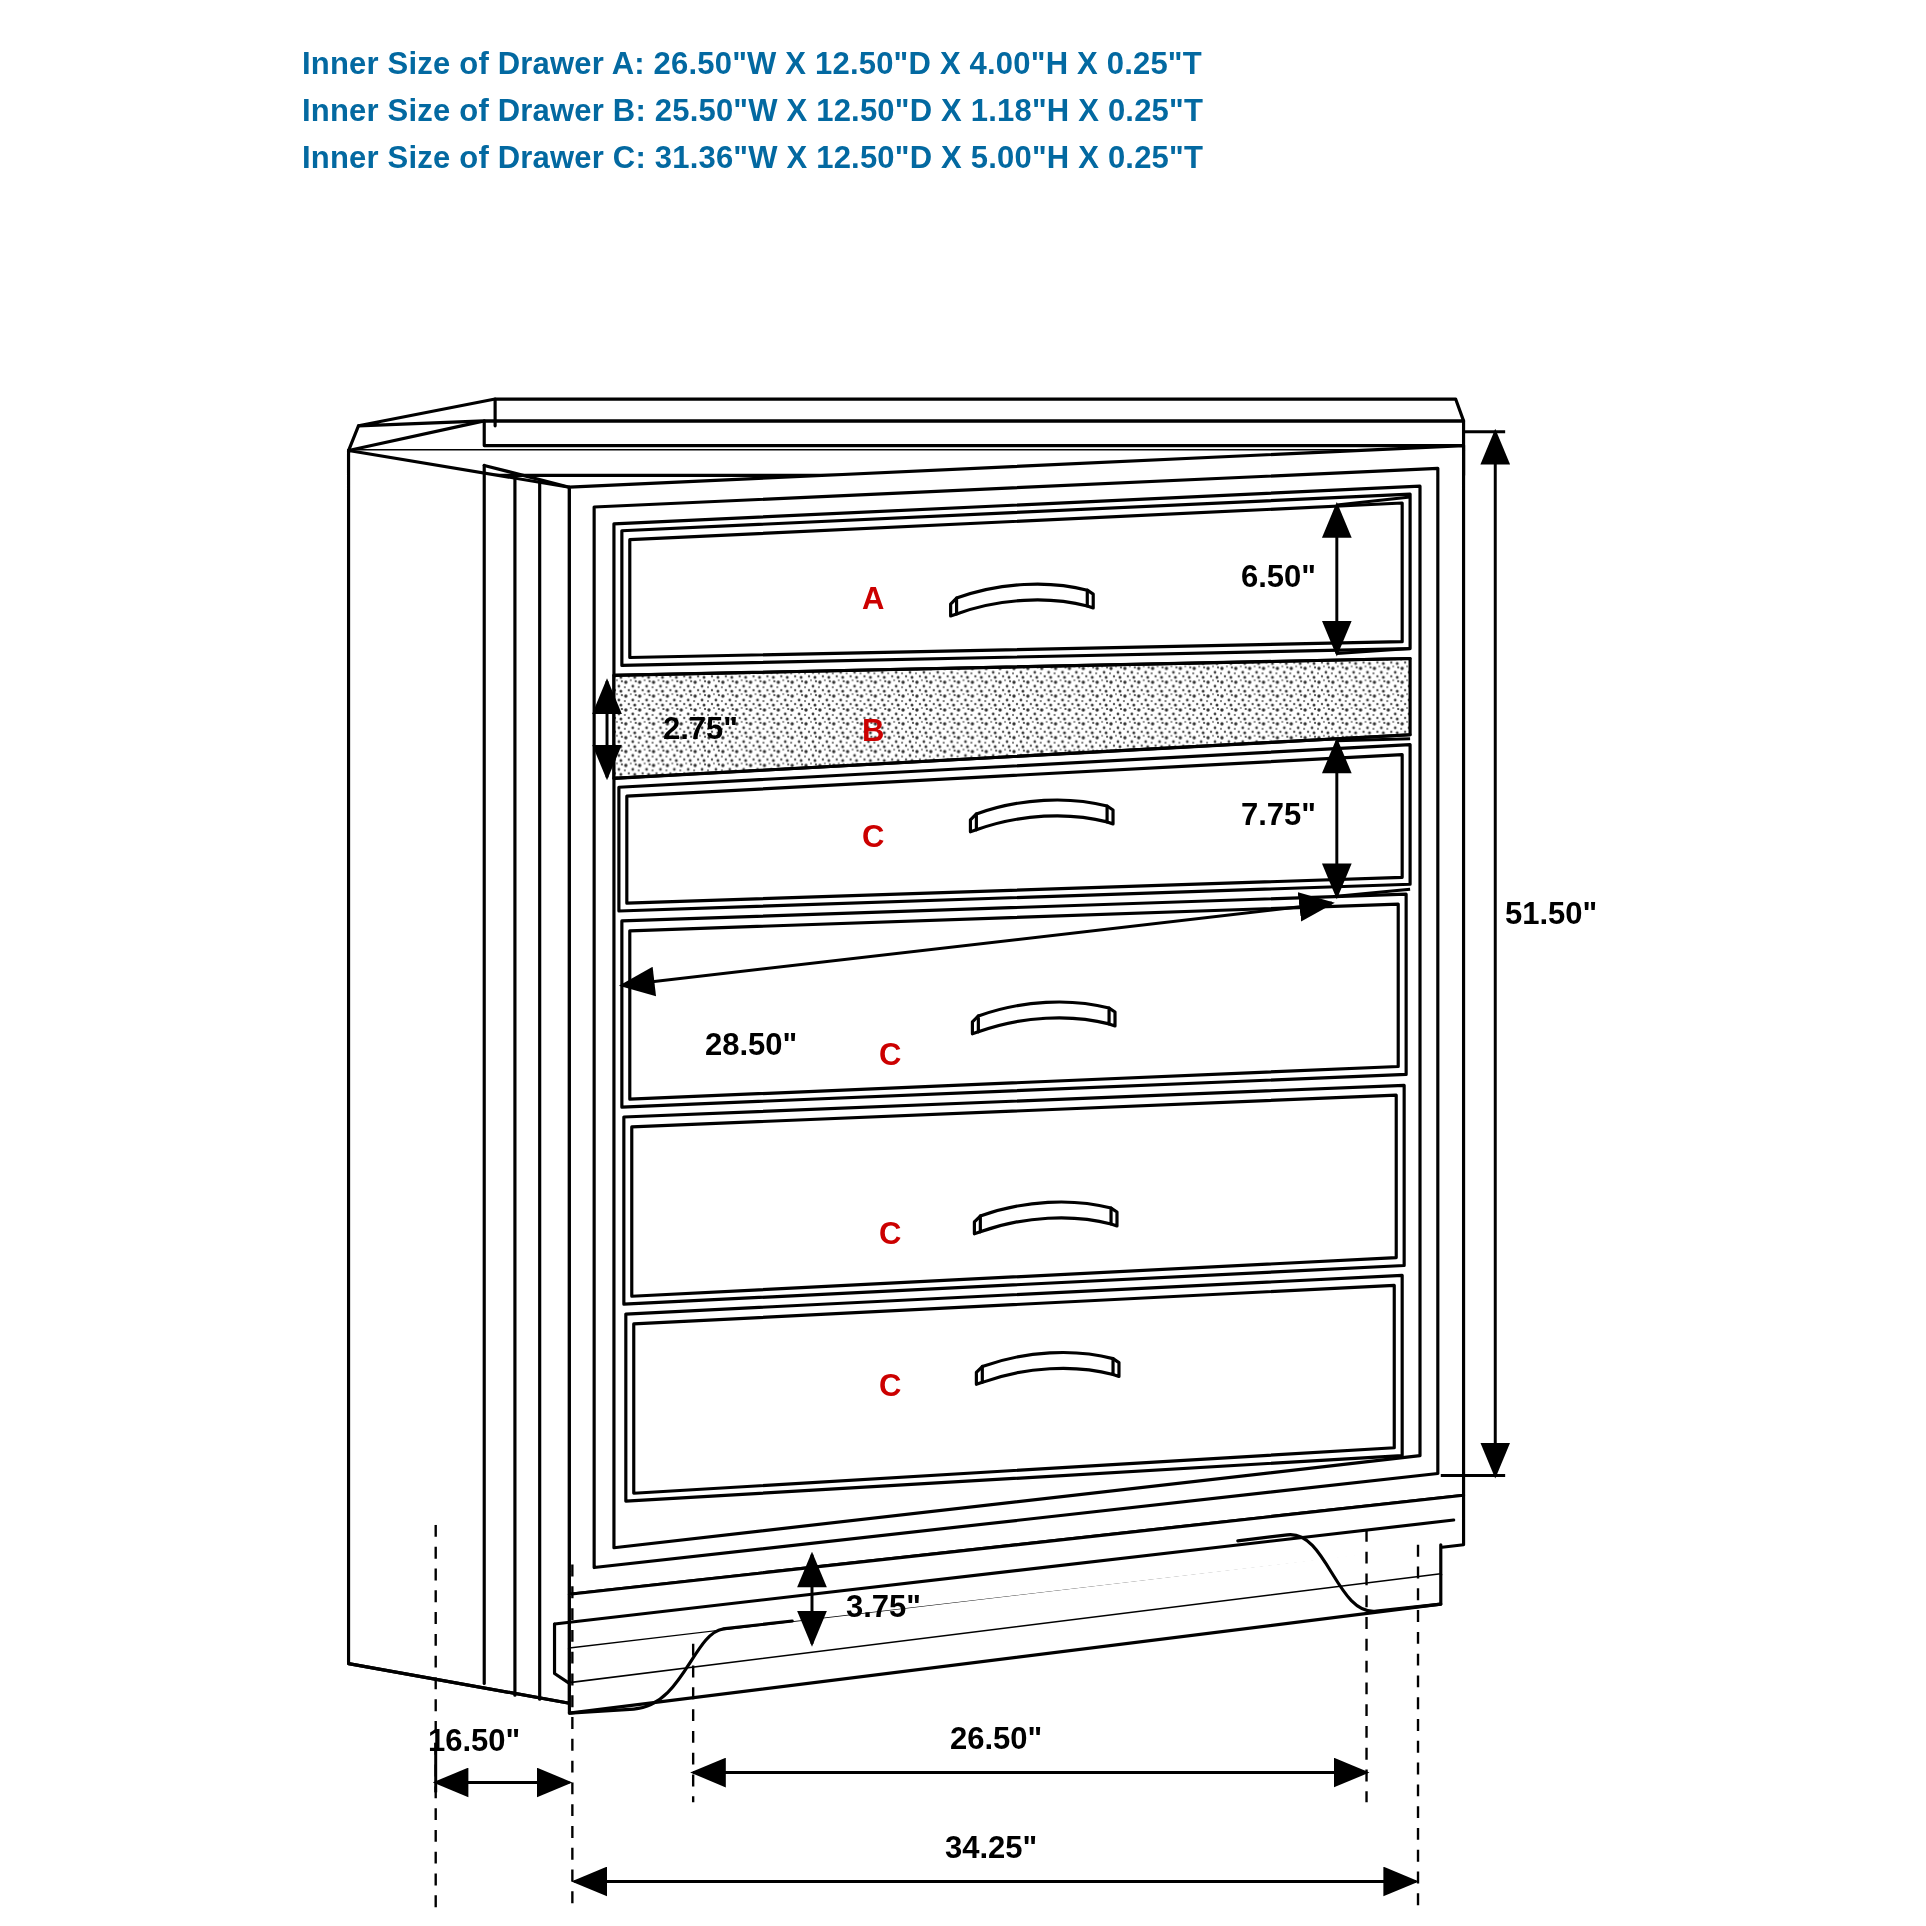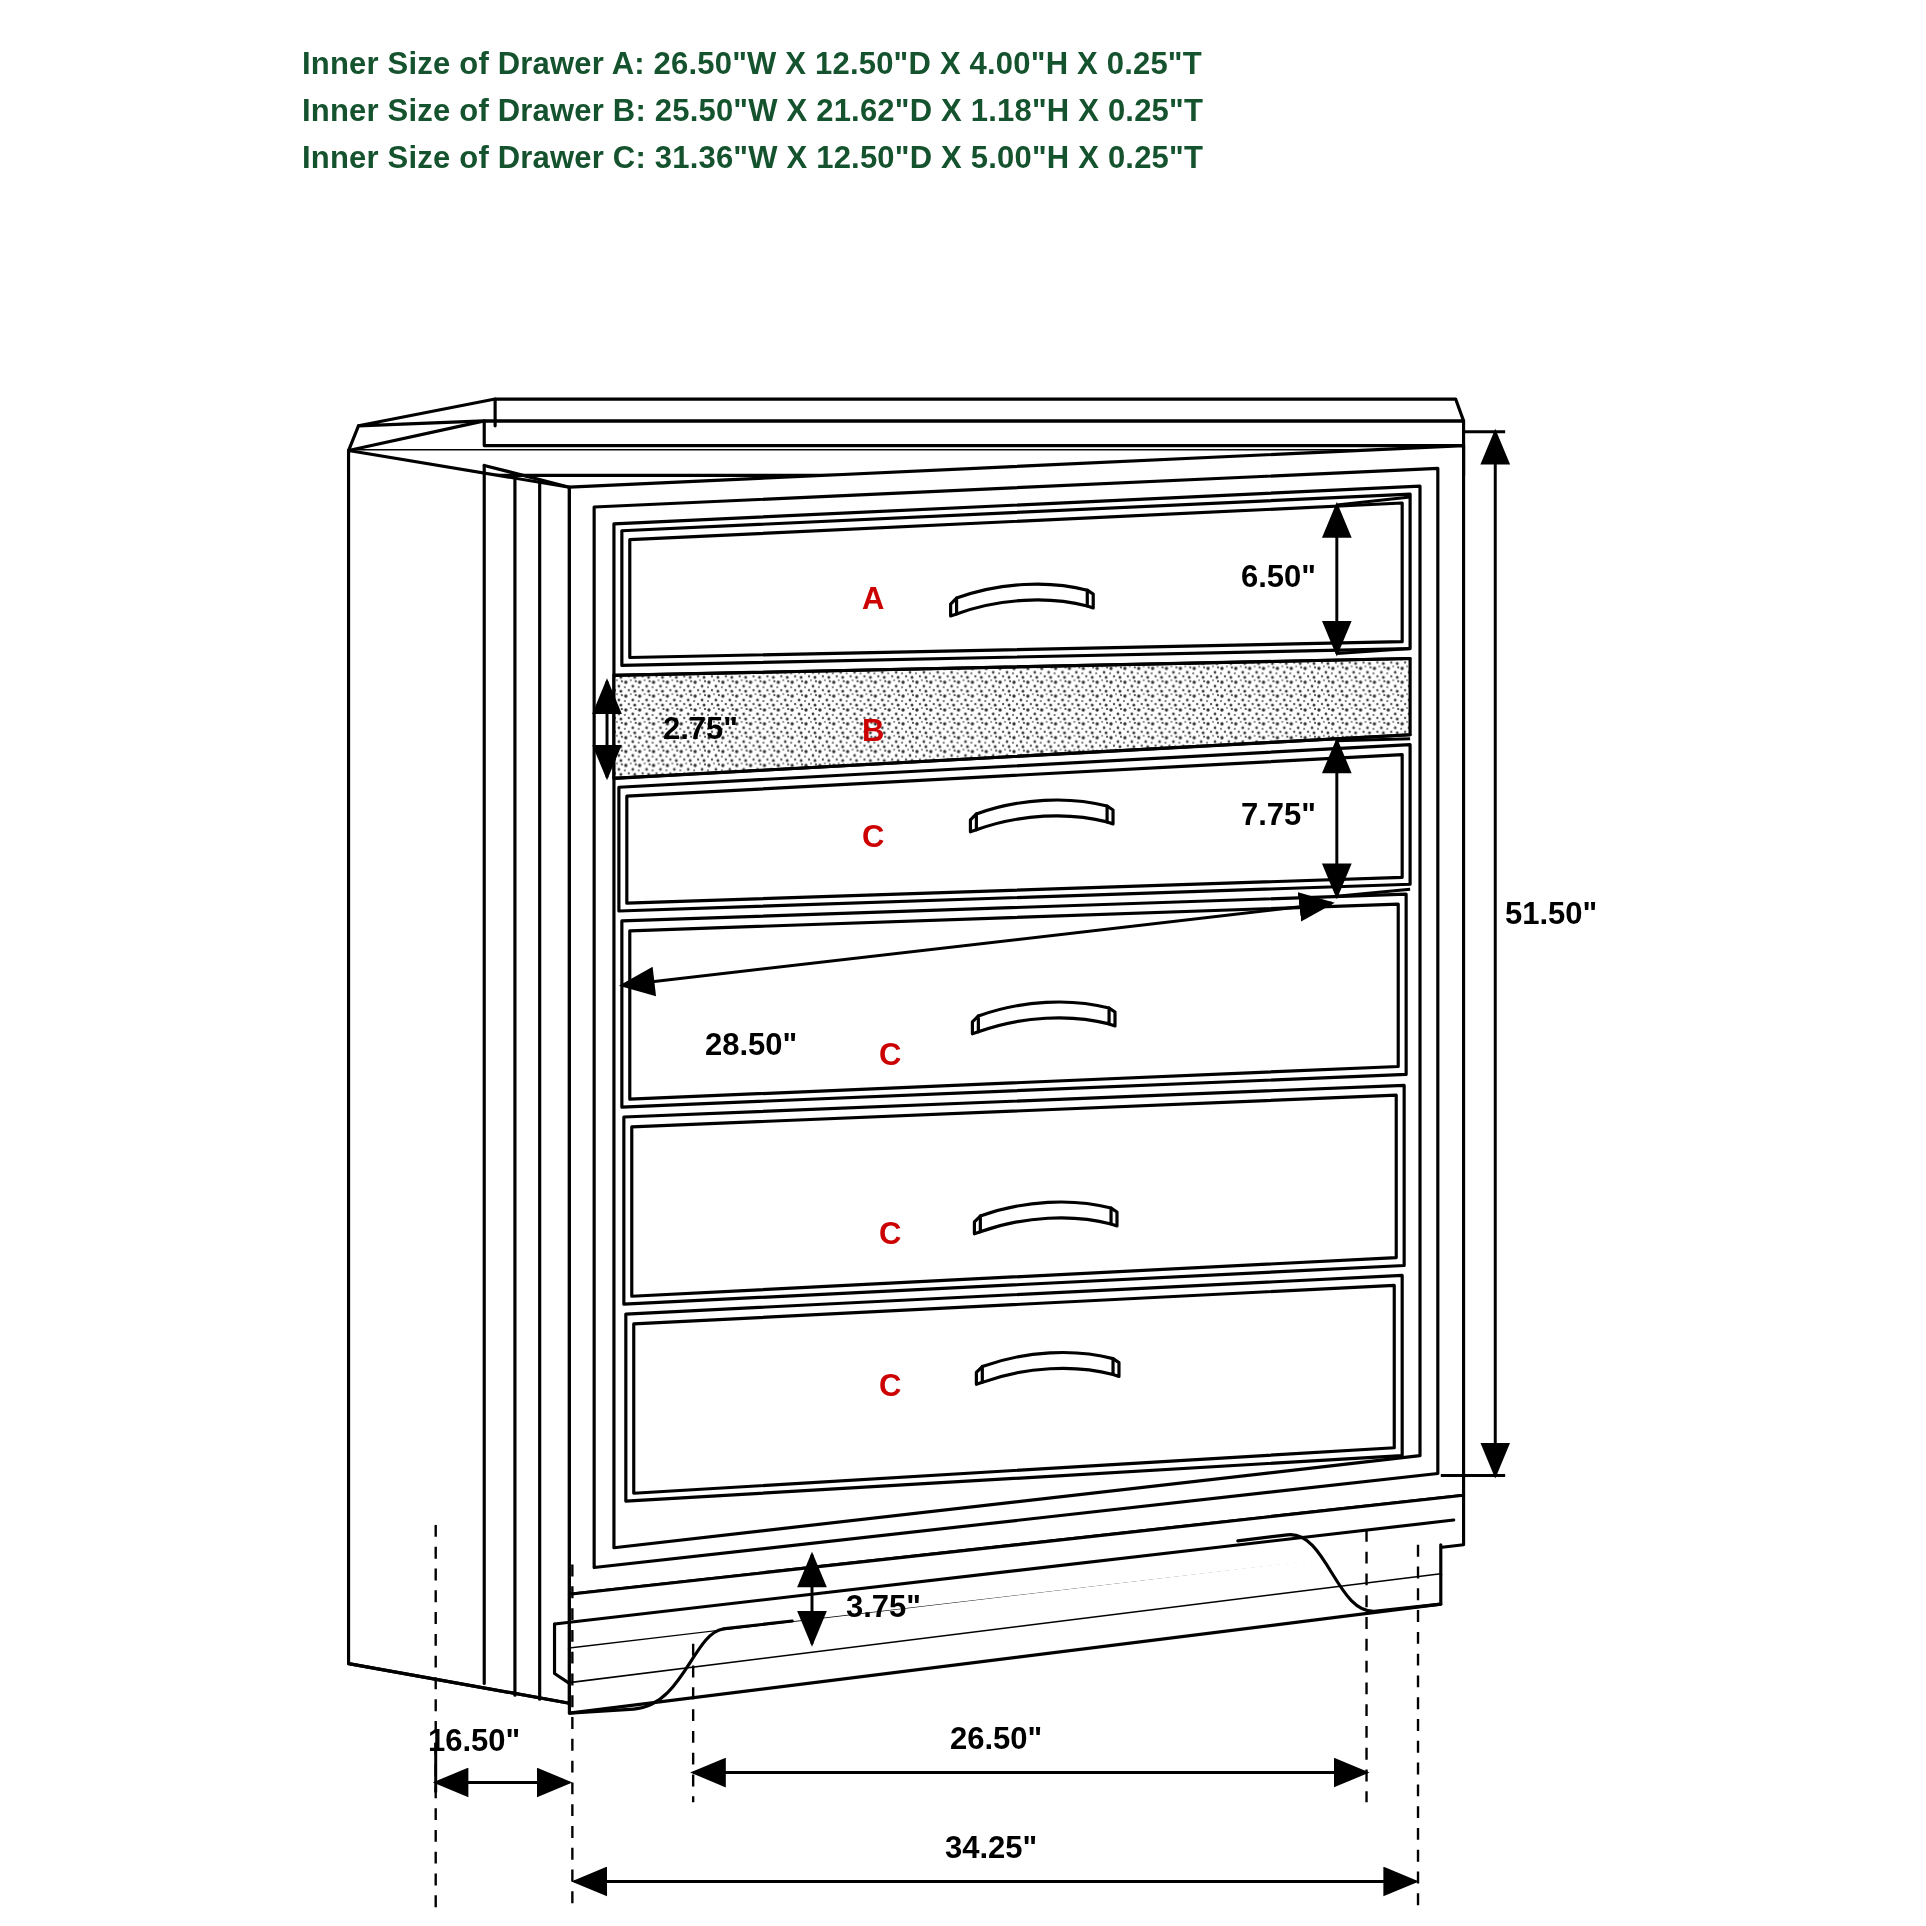--- a/index.html
+++ b/index.html
@@ -8,21 +8,21 @@
     background:#ffffff;
     font-family:"Liberation Sans", sans-serif;
     position:relative;
     overflow:hidden;
   }
   .spec-block{
     position:absolute;
     left:302px; top:40px;
     font-size:31px;
     font-weight:bold;
-    color:#14532d;
+    color:#0369a1;
     line-height:1.52;
     letter-spacing:0.2px;
   }
   .spec-line{white-space:nowrap;}
   #diagram{position:absolute;left:0;top:0;}
   .dim-label{
     position:absolute;
     font-size:31px;
     font-weight:bold;
     color:#000;
@@ -34,21 +34,21 @@
     font-weight:bold;
     color:#cc0000;
     white-space:nowrap;
   }
 </style>
 </head>
 <body>
 
 <div class="spec-block">
   <div class="spec-line">Inner Size of Drawer A: 26.50"W X 12.50"D X 4.00"H X 0.25"T</div>
-  <div class="spec-line">Inner Size of Drawer B: 25.50"W X 21.62"D X 1.18"H X 0.25"T</div>
+  <div class="spec-line">Inner Size of Drawer B: 25.50"W X 12.50"D X 1.18"H X 0.25"T</div>
   <div class="spec-line">Inner Size of Drawer C: 31.36"W X 12.50"D X 5.00"H X 0.25"T</div>
 </div>
 
 <svg id="diagram" width="1927" height="1927" viewBox="0 0 1946 1946">
   <defs>
     <pattern id="speckle" width="14" height="14" patternUnits="userSpaceOnUse">
       <rect width="14" height="14" fill="#ffffff"></rect>
       <circle cx="2" cy="3" r="1.7" fill="#333"></circle>
       <circle cx="9" cy="7" r="1.4" fill="#444"></circle>
       <circle cx="5" cy="11" r="1.2" fill="#555"></circle>

